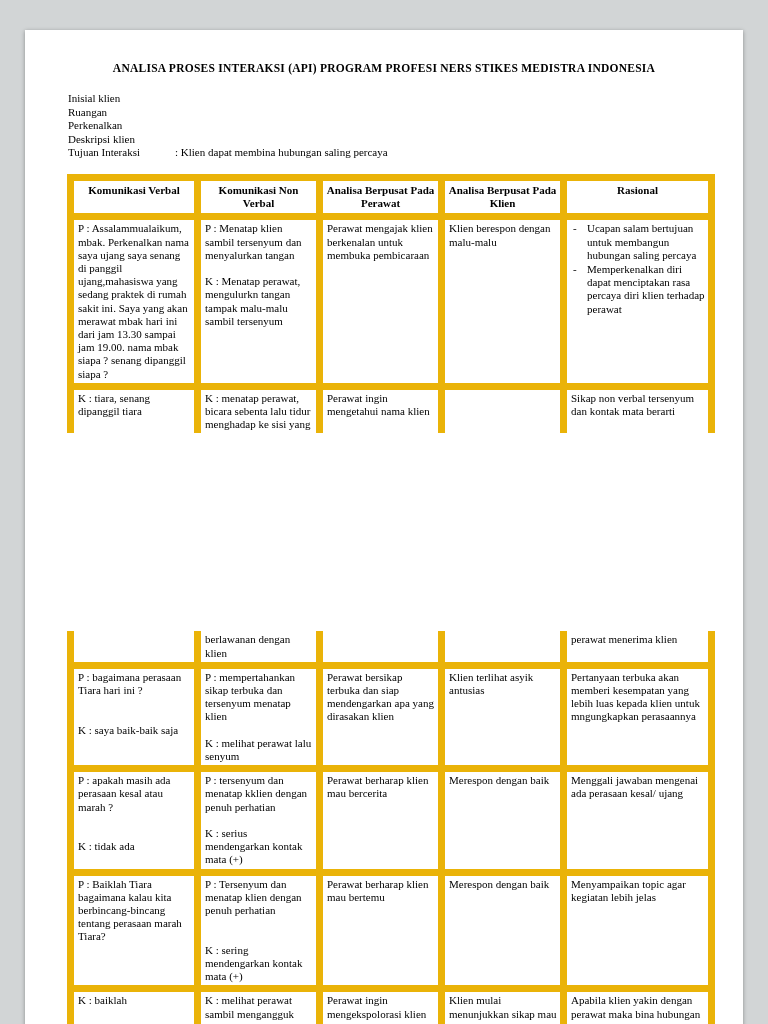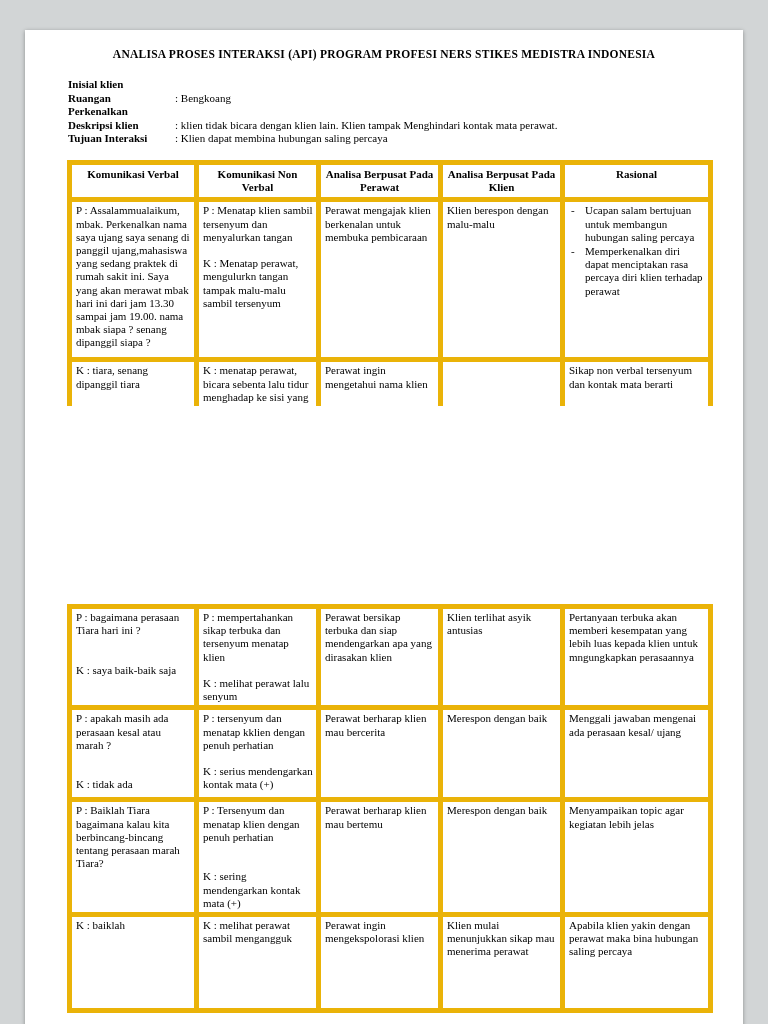--- a/index.html
+++ b/index.html
@@ -4,33 +4,33 @@
 <style>
   * { margin:0; padding:0; box-sizing:border-box; }
   html,body { width:768px; height:1024px; overflow:hidden; }
   body { background:#d2d5d6; font-family:"Liberation Serif", serif; color:#000; position:relative; }
   .page {
     position:absolute; left:25px; top:30px; width:718px; height:1210px;
     background:#ffffff; box-shadow:0 1px 4px rgba(0,0,0,.35);
   }
   .title {
     font-size:11.5px; font-weight:bold; text-align:center;
-    padding-top:18px; letter-spacing:.25px;
+    padding-top:32px; letter-spacing:.25px;
   }
   .meta { margin:18px 0 0 43px; width:648px; font-size:11px; line-height:13.6px; }
   .meta-row { display:flex; }
-  .meta-label { width:107px; flex:none;font-weight:bold; }
+  .meta-label { width:107px; flex:none; }
   .meta-value { flex:1; white-space:pre-line; }
   table.api {
     border-collapse:collapse; table-layout:fixed;
     margin-left:42px; width:641px;
     font-size:11px; line-height:13.2px;
   }
   table.api th, table.api td {
-    border:5px solid #eab308; vertical-align:top; text-align:left;
+    border:7px solid #eab308; vertical-align:top; text-align:left;
     padding:2px 3px 2px 4px; overflow:hidden;
   }
   table.api th { text-align:center; font-weight:bold; padding:3px 2px; }
   .cell { white-space:pre-wrap; }
   #t1 { margin-top:14px; }
   #t1 tr.split td { border-bottom:none;margin-left:12px; }
   #t2 tr.split-top td { border-top:none; }
   .bullet { display:flex; }
   .bullet .dash { width:16px; flex:none; text-align:left; padding-left:2px; }
   .bullet + .bullet { margin-top:1px; }
@@ -42,28 +42,26 @@
 <div class="page">
 
   <h1 class="title">ANALISA PROSES INTERAKSI (API) PROGRAM PROFESI NERS STIKES MEDISTRA INDONESIA</h1>
 
   <div class="meta">
     <div class="meta-row">
       <span class="meta-label">Inisial klien</span>
     </div>
     <div class="meta-row">
       <span class="meta-label">Ruangan</span>
-      <span class="meta-value">: Bengkoang</span>
     </div>
     <div class="meta-row">
       <span class="meta-label">Perkenalkan</span>
     </div>
     <div class="meta-row">
       <span class="meta-label">Deskripsi klien</span>
-      <span class="meta-value">: klien tidak bicara dengan klien lain. Klien tampak Menghindari kontak mata perawat.</span>
     </div>
     <div class="meta-row">
       <span class="meta-label">Tujuan Interaksi</span>
       <span class="meta-value">: Klien dapat membina hubungan saling percaya</span>
     </div>
   </div>
 
   <table class="api" id="t1">
     <colgroup>
       <col style="width:127px">
@@ -114,20 +112,27 @@
 
   <table class="api" id="t2">
     <colgroup>
       <col style="width:127px">
         <col style="width:122px">
         <col style="width:122px">
         <col style="width:122px">
         <col style="width:148px">
     </colgroup>
     <tbody>
+      <tr class="split-top" style="height:28px">
+        <td class="cell"></td>
+        <td class="cell">berlawanan dengan klien</td>
+        <td class="cell"></td>
+        <td class="cell"></td>
+        <td class="cell">perawat menerima klien</td>
+      </tr>
       <tr style="height:98px">
         <td class="cell">P : bagaimana perasaan Tiara hari ini ?
 
 
 K : saya baik-baik saja</td>
         <td class="cell">P : mempertahankan sikap terbuka dan tersenyum menatap klien
 
 K : melihat perawat lalu senyum</td>
         <td class="cell">Perawat bersikap terbuka dan siap mendengarkan apa yang dirasakan klien</td>
         <td class="cell">Klien terlihat asyik antusias</td>

